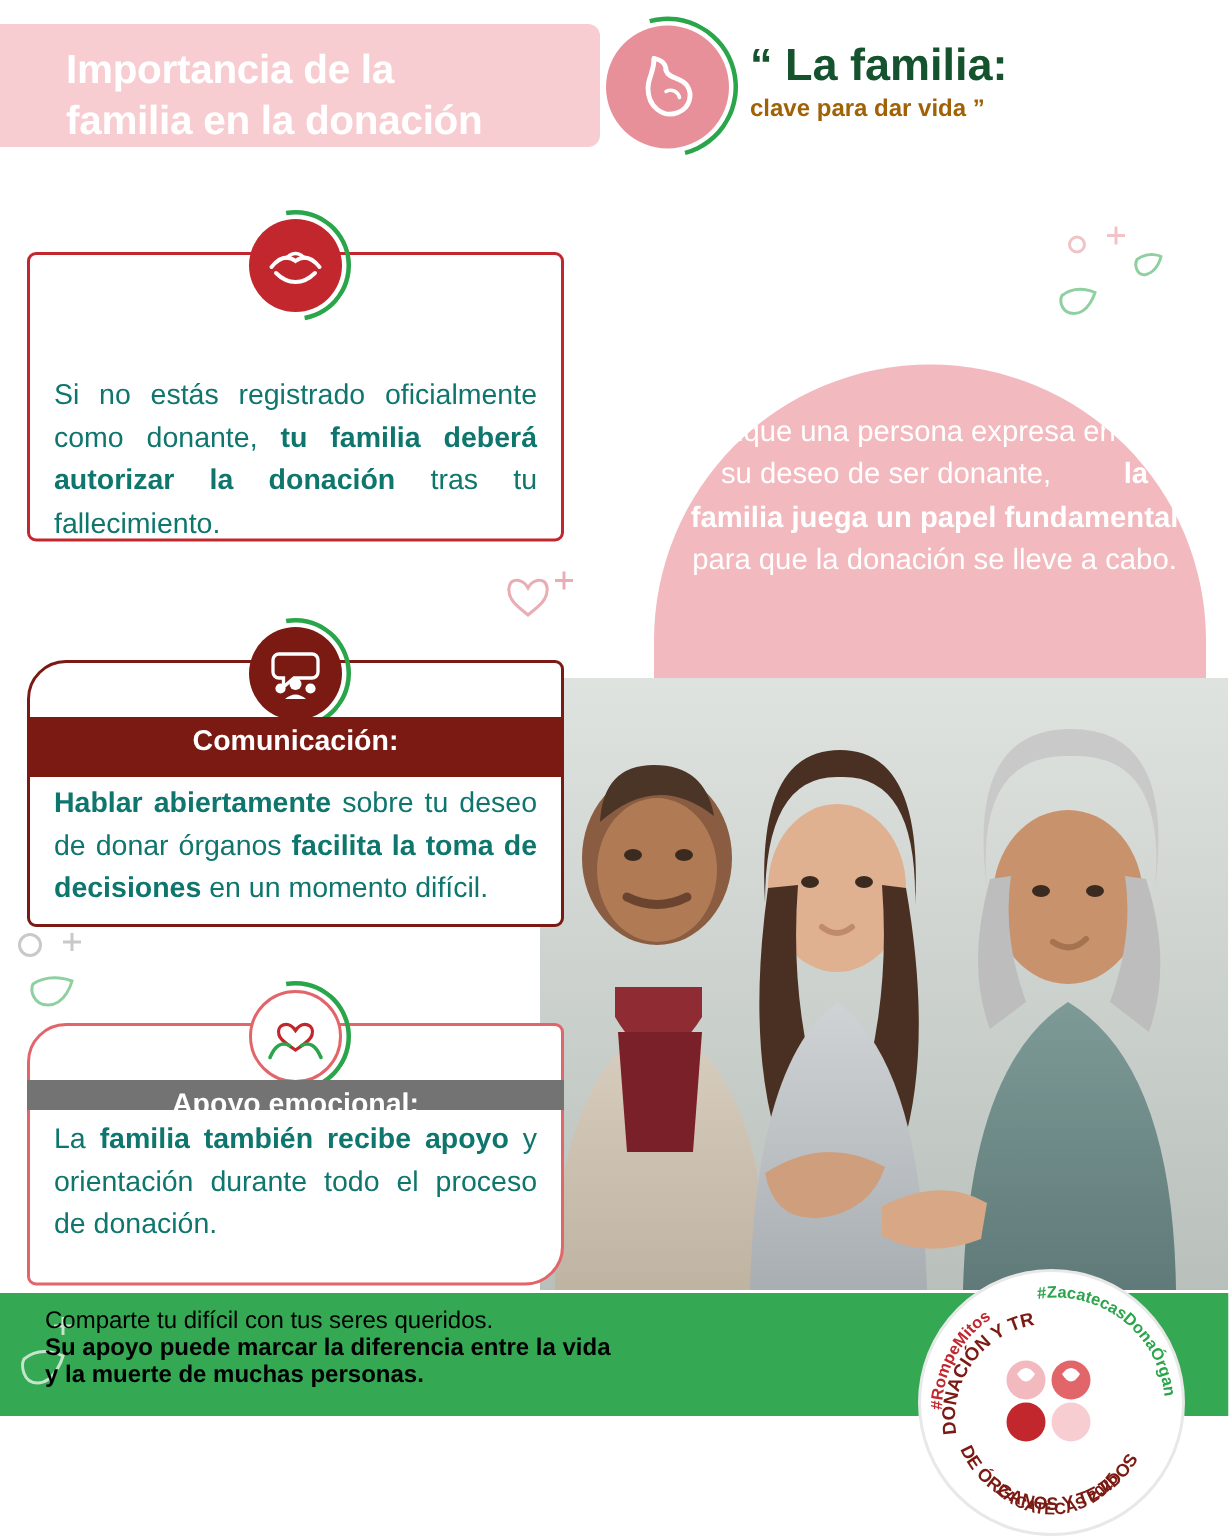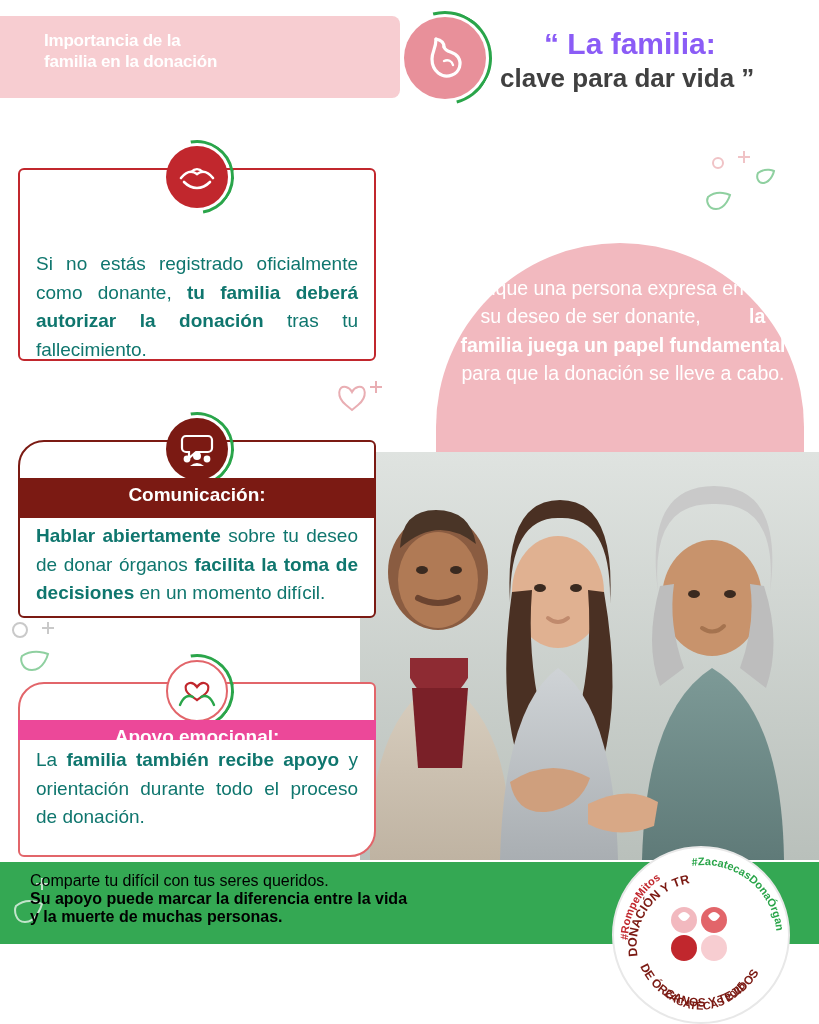--- a/index.html
+++ b/index.html
@@ -16,21 +16,21 @@
     position:absolute; left:0; top:0; width:819px; height:118px;
     background:#ffffff;
   }
   .header-pink-band {
     position:absolute; left:0; top:16px; width:400px; height:82px;
     background:#f7cdd1;
     border-top-right-radius:8px; border-bottom-right-radius:8px;
   }
   .header-title {
     position:absolute; left:44px; top:30px; width:350px;
-    color:#ffffff; font-weight:bold; font-size:17px; line-height:1.25;
+    color:#ffffff; font-weight:bold; font-size:27px; line-height:1.25;
     letter-spacing:-0.2px;
   }
   .header-circle {
     position:absolute; left:404px; top:17px; width:82px; height:82px;
     border-radius:50%;
     background:#e8909a;
   }
   .header-arc {
     position:absolute; left:398px; top:11px; width:94px; height:94px;
     border-radius:50%;
@@ -38,24 +38,24 @@
     border-left-color:transparent;
     border-bottom-color:transparent;
     transform:rotate(30deg);
   }
   .header-icon-svg { position:absolute; left:424px; top:35px; }
   .header-quote {
     position:absolute; left:500px; top:28px; width:310px;
     text-align:left;
   }
   .header-quote .line1 {
-    color:#8b5cf6; font-weight:bold; font-size:30px; line-height:1.05;margin-left:44px;
+    color:#14532d; font-weight:bold; font-size:30px; line-height:1.05;
   }
   .header-quote .line2 {
-    color:#404040; font-weight:bold; font-size:26px; line-height:1.2; margin-top:3px;
+    color:#a16207; font-weight:bold; font-size:16px; line-height:1.2; margin-top:3px;
   }
 
   
   .pink-blob {
     position:absolute; left:436px; top:243px; width:368px; height:420px;
     background:#f2b9bf;
     border-top-left-radius:185px; border-top-right-radius:185px;
     border-bottom-left-radius:0; border-bottom-right-radius:0;
   }
   .blob-text {
@@ -115,21 +115,21 @@
   #card2 .card-body { top:82px; left:18px; width:322px; }
   #card2 .card-icon-wrap { left:148px; top:-22px; background:#7b1a13; }
   #card2 .card-icon-arc { left:142px; top:-28px; }
 
   
   #card3 { left:18px; top:682px; width:358px; height:175px; }
   #card3 .card-box {
     width:358px; height:175px; border:2px solid #e2656a;
     border-top-left-radius:26px; border-bottom-right-radius:26px;
   }
-  #card3 .hdr { top:38px; height:20px; background:#ec4899; line-height:34px; }
+  #card3 .hdr { top:38px; height:20px; background:#737373; line-height:34px; }
   #card3 .card-body { top:64px; left:18px; width:322px; }
   #card3 .card-icon-wrap { left:148px; top:-22px; background:#ffffff; border:2px solid #e2656a; }
   #card3 .card-icon-arc { left:142px; top:-28px; }
 
   
   .green-band {
     position:absolute; left:0; top:862px; width:819px; height:82px;
     background:#34a853;
   }
   .green-text {

